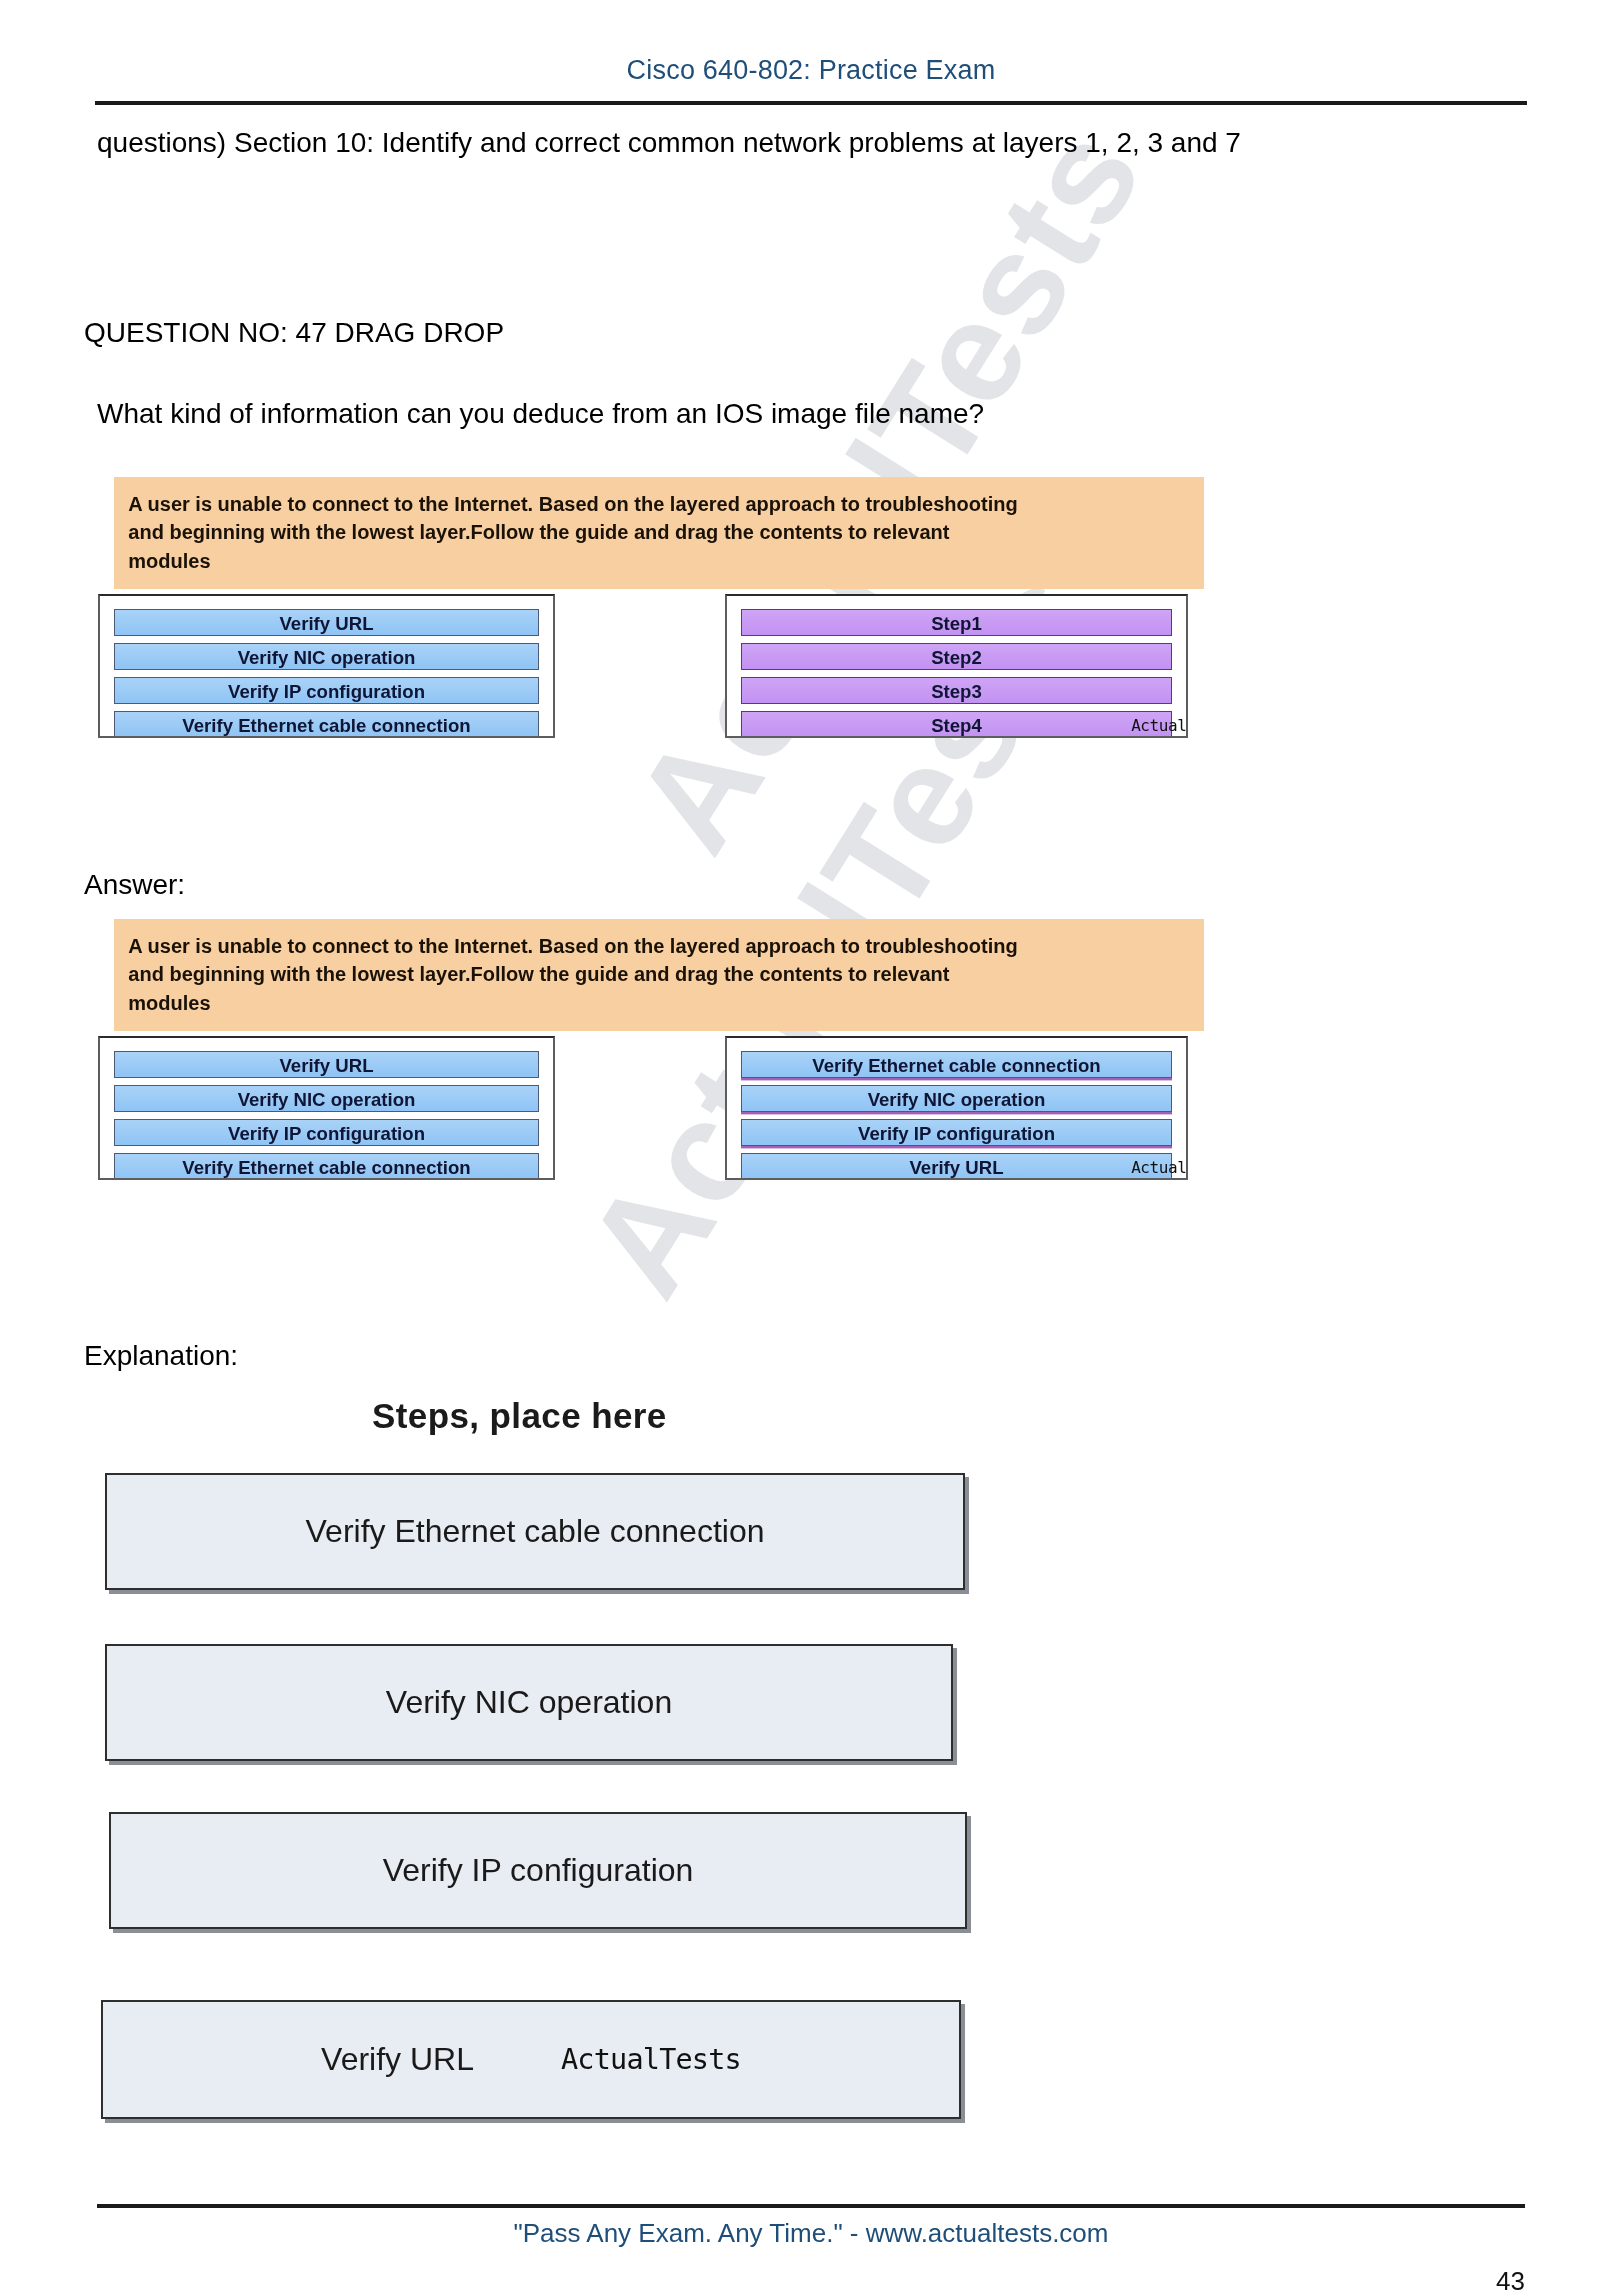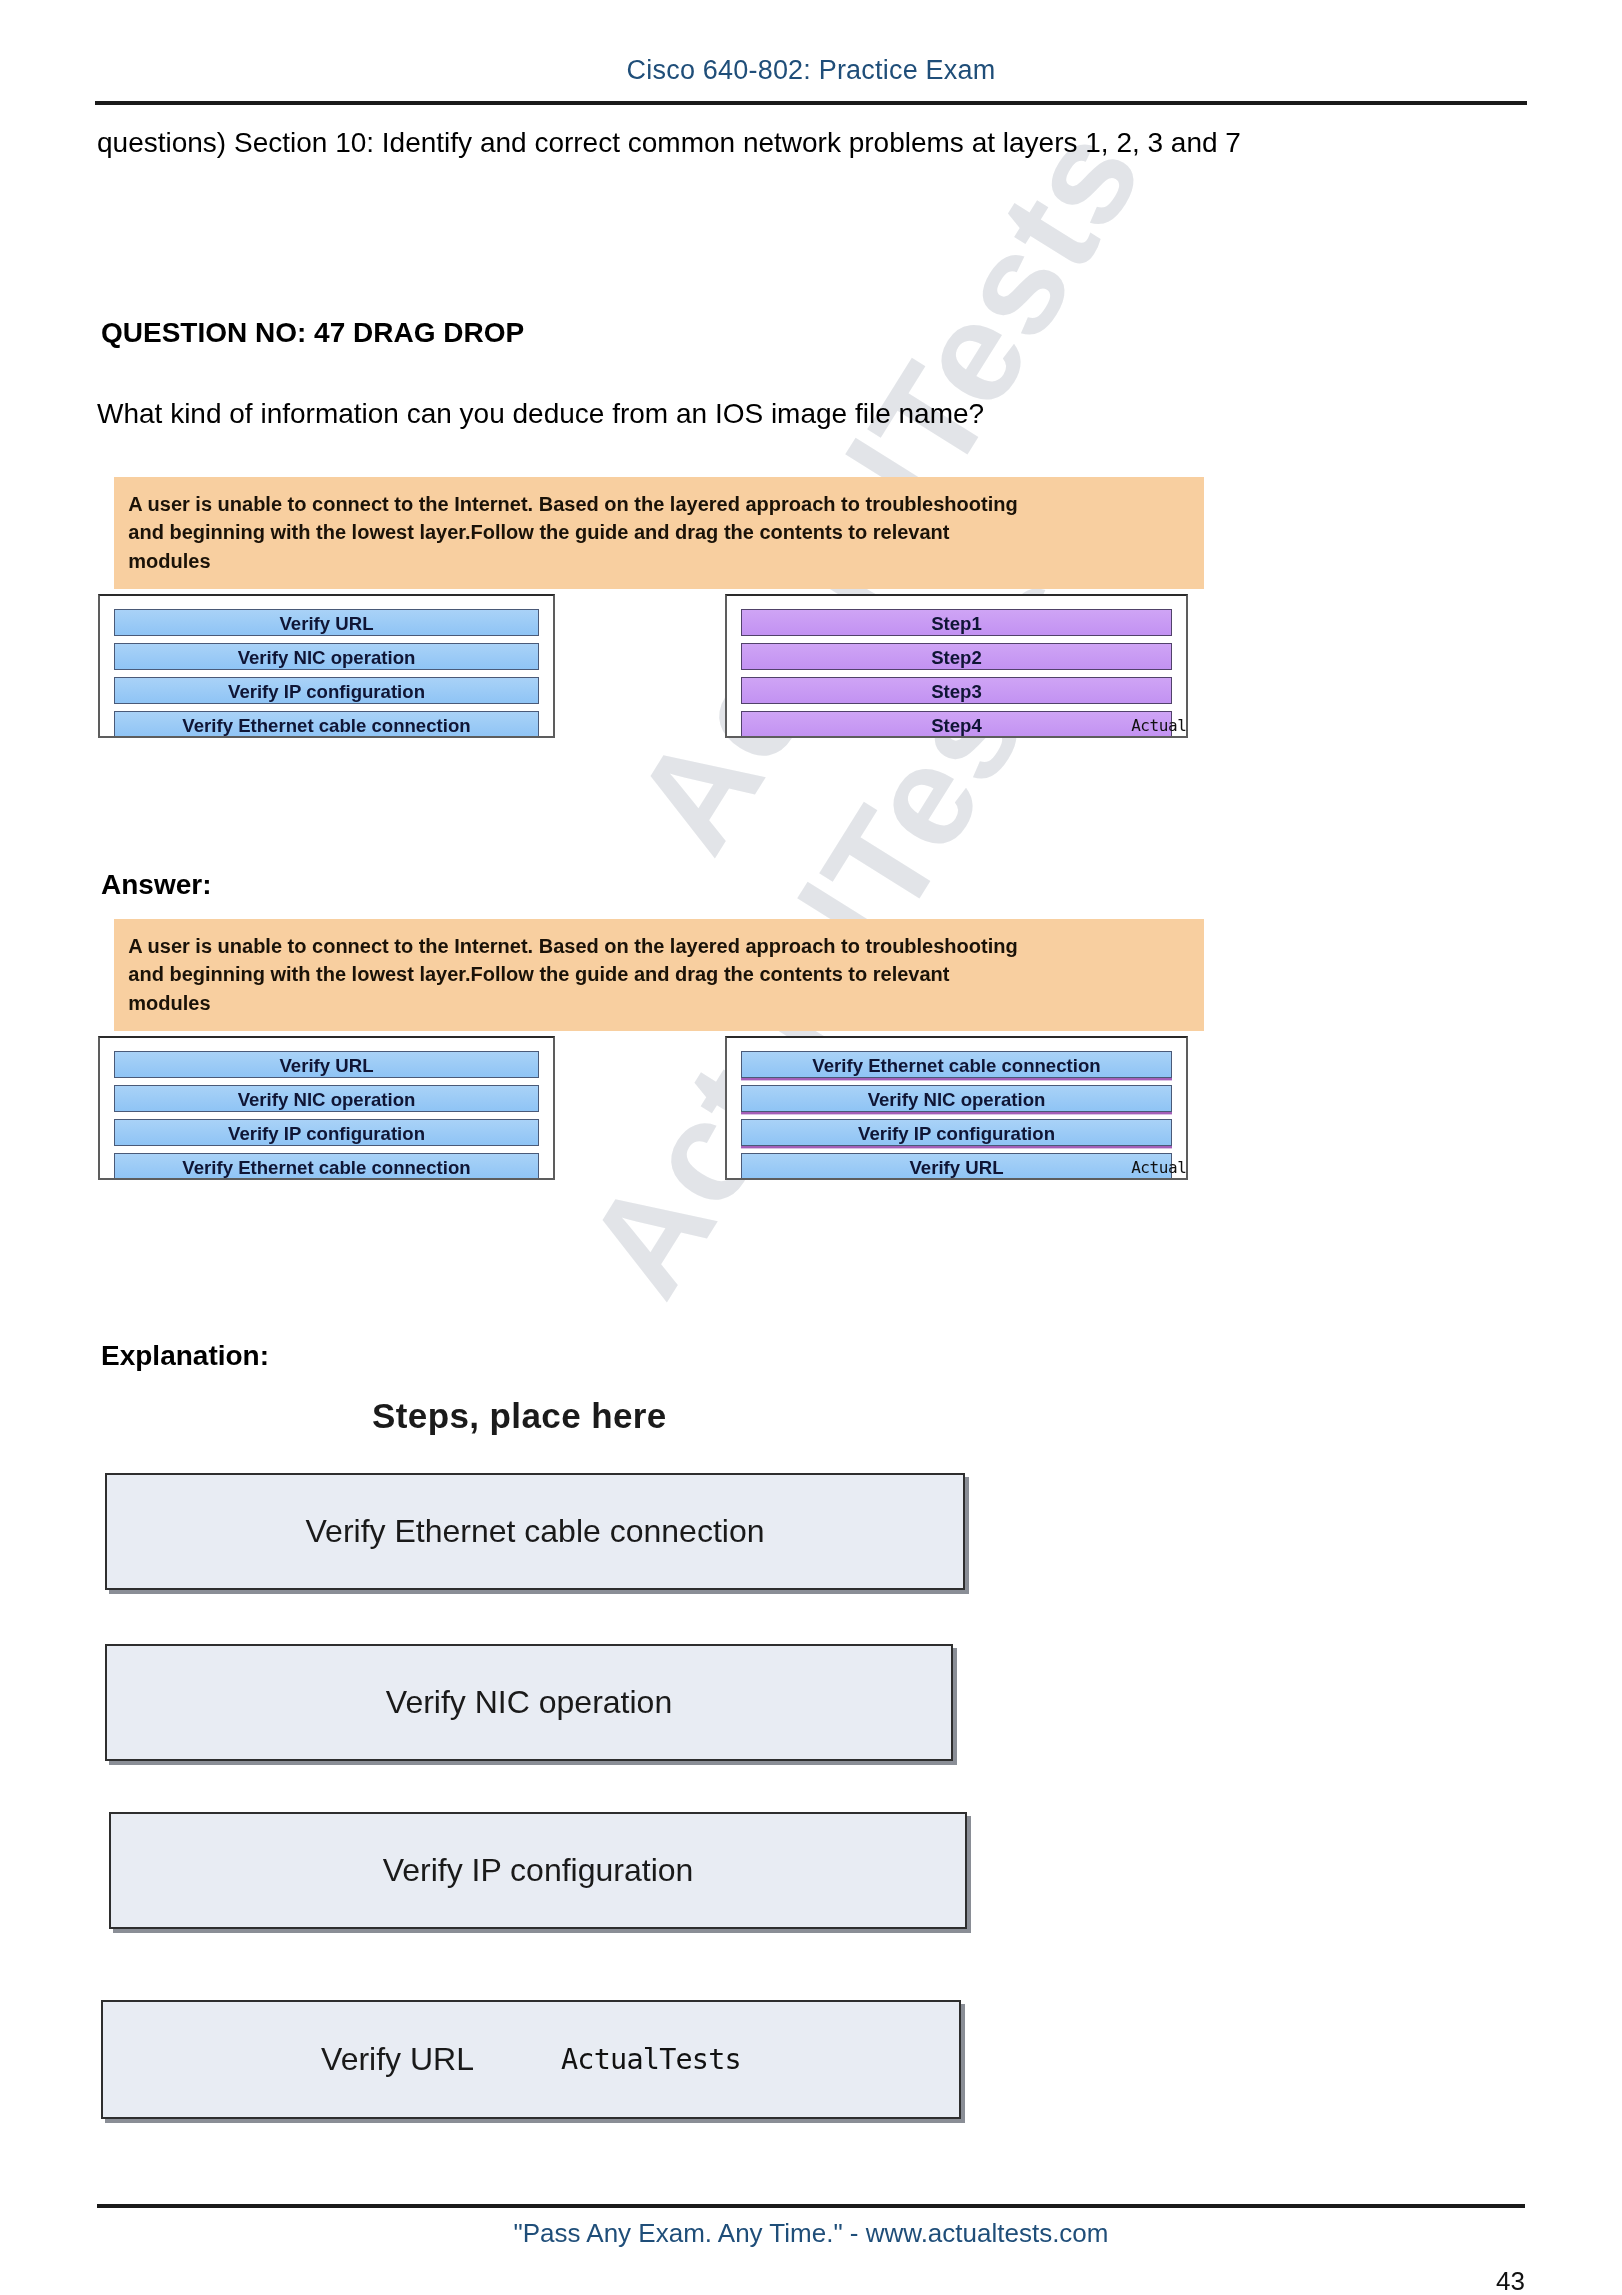--- a/index.html
+++ b/index.html
@@ -85,22 +85,22 @@
     top: 119px;
     width: 1434px;
     font-size: 28px;
     line-height: 48px;
     color: #000;
     z-index: 2;
   }
 
   .section-label {
     position: absolute;
-    left: 101px;
-    font-weight: 700;
+    left: 84px;
+    font-weight: 400;
     font-size: 28px;
     color: #000;
     z-index: 2;
   }
   #qheading { top: 317px; }
   #answer-label { top: 869px; }
   #explanation-label { top: 1340px; }
 
   .question-text {
     position: absolute;

